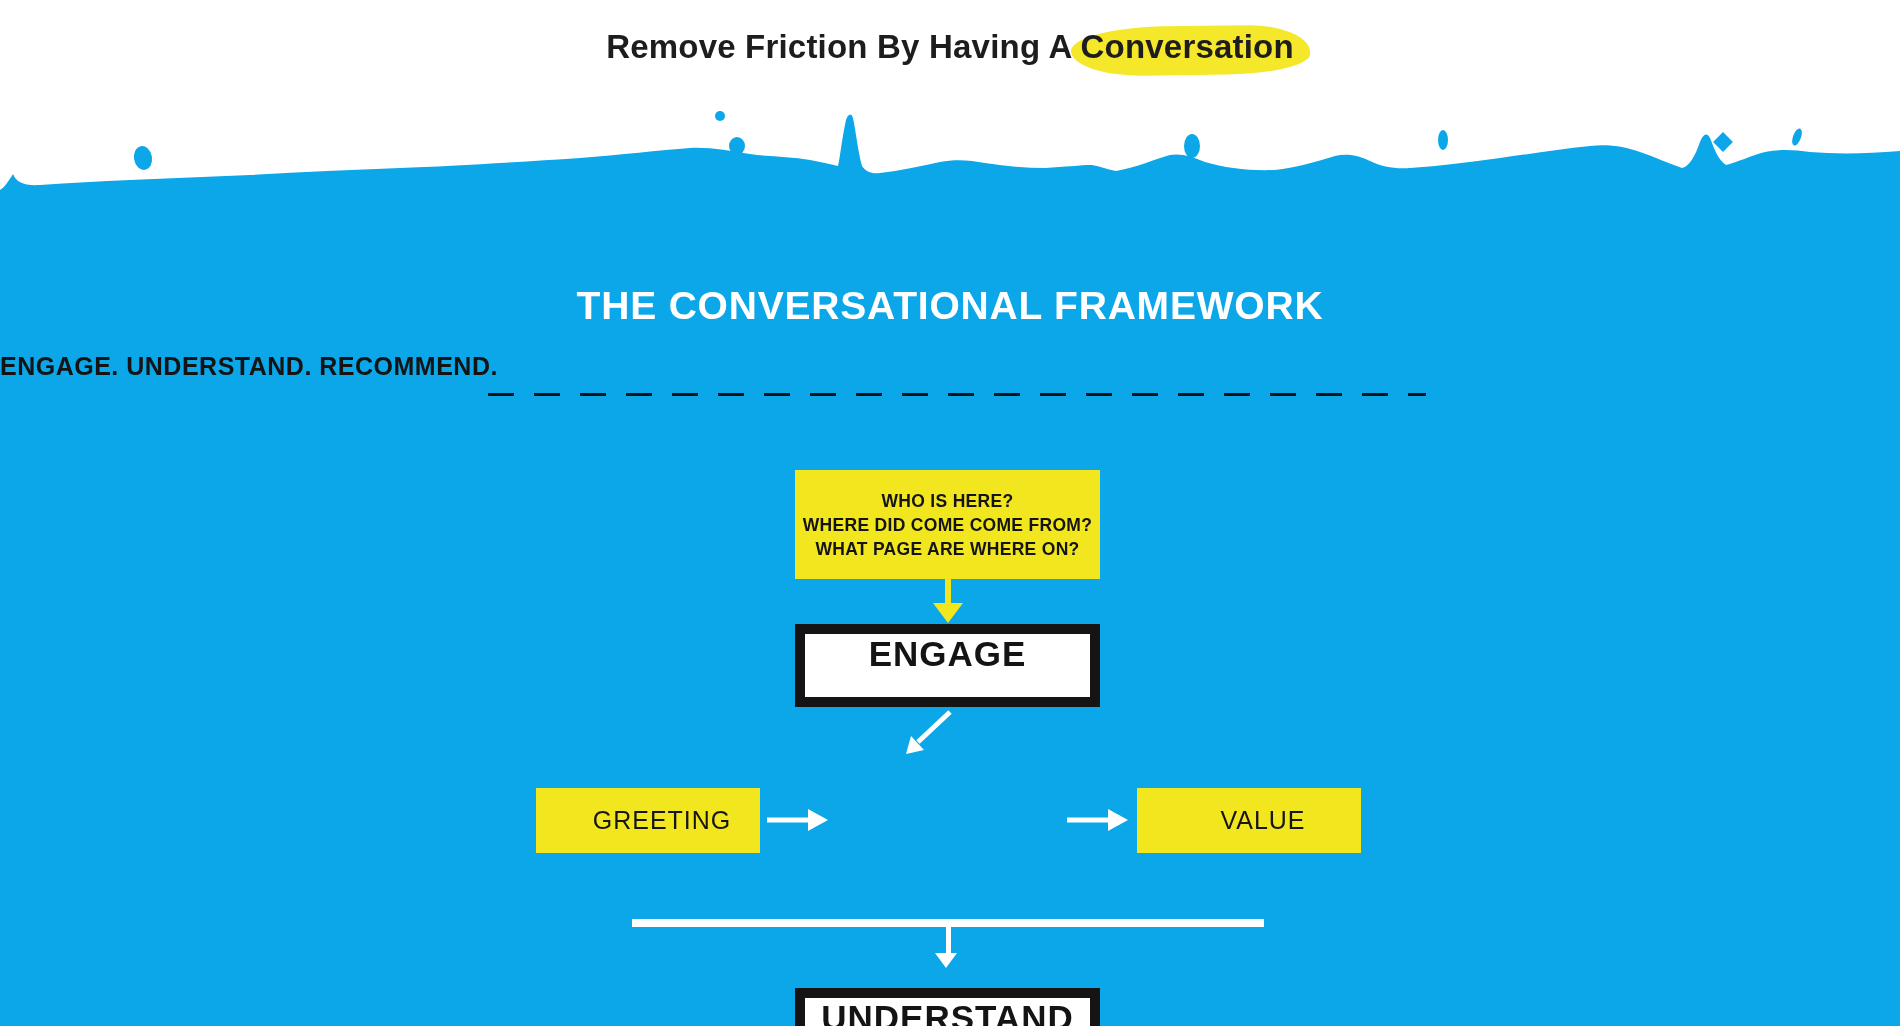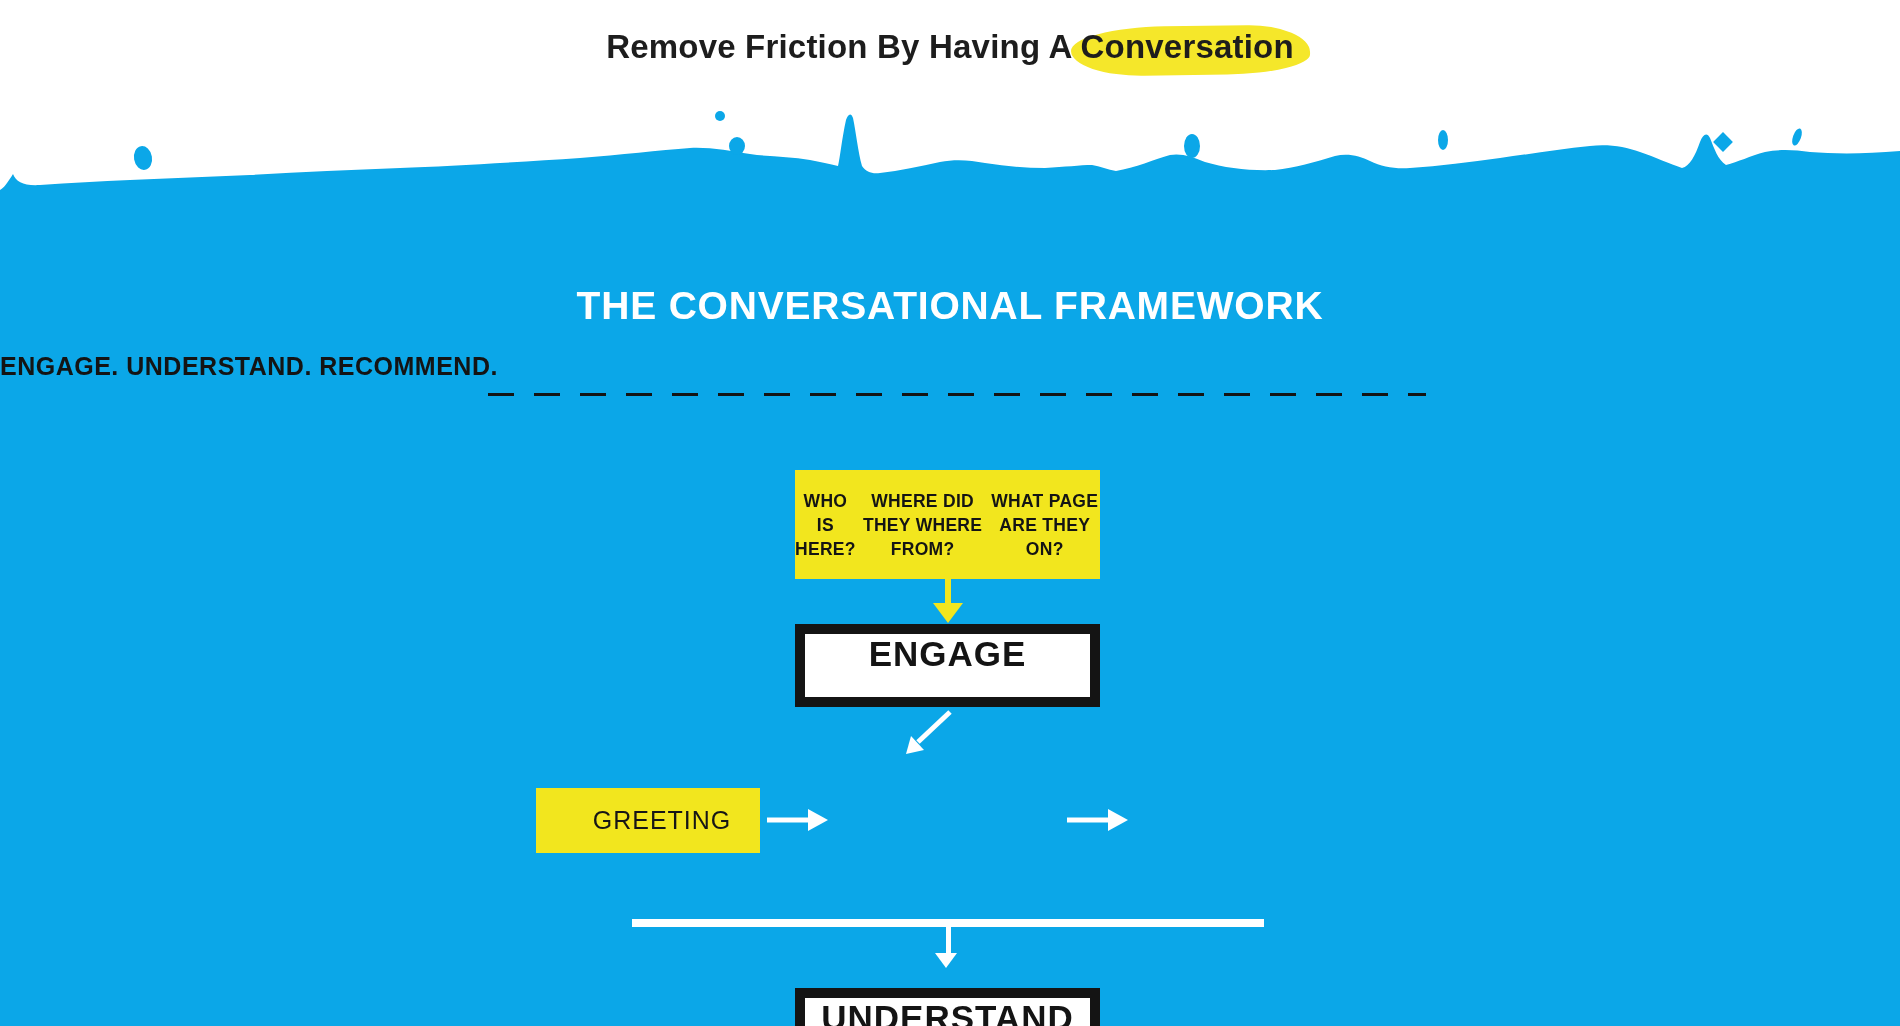--- a/index.html
+++ b/index.html
@@ -47,21 +47,21 @@
   }
   .dashed-divider{
     position:absolute;top:393px;left:488px;width:938px;height:3px;
     background:repeating-linear-gradient(90deg,var(--ink) 0 26px,transparent 26px 46px);
   }
 
   
   .question-box{
     position:absolute;left:795px;top:470px;width:305px;height:109px;
     background:var(--yellow);
-    display:flex;flex-direction:row;align-items:center;justify-content:center;
+    display:flex;flex-direction:column;align-items:center;justify-content:center;
   }
   .question-box span{
     font-size:17.5px;font-weight:bold;color:var(--ink);
     line-height:24px;letter-spacing:0.3px;text-align:center;
   }
 
   .y-arrow-stem{position:absolute;left:945px;top:579px;width:6px;height:26px;background:var(--yellow);}
   .y-arrow-head{
     position:absolute;left:933px;top:603px;width:0;height:0;
     border-left:15px solid transparent;border-right:15px solid transparent;
@@ -138,22 +138,22 @@
   </svg>
 
   <div class="blue-panel"></div>
 
   <h2 class="fw-title">THE CONVERSATIONAL FRAMEWORK</h2>
   <h3 class="fw-subtitle">ENGAGE. UNDERSTAND. RECOMMEND.</h3>
   <div class="dashed-divider"></div>
 
   <div class="question-box">
     <span>WHO IS HERE?</span>
-    <span>WHERE DID THEY WHERE FROM?</span>
-    <span>WHAT PAGE ARE THEY ON?</span>
+    <span>WHERE DID COME COME FROM?</span>
+    <span>WHAT PAGE ARE WHERE ON?</span>
   </div>
 
   <div class="y-arrow-stem"></div>
   <div class="y-arrow-head"></div>
 
   <div class="stage-box engage">
       <span>ENGAGE</span>
     </div>
 
   <svg class="diag-arrow" width="60" height="52" aria-hidden="true">
@@ -169,20 +169,23 @@
     <line x1="3" y1="14" x2="46" y2="14" stroke="#ffffff" stroke-width="5"></line>
     <polygon points="44,3 64,14 44,25" fill="#ffffff"></polygon>
   </svg>
 
 
   <svg class="step-arrow a2" width="66" height="28" aria-hidden="true">
     <line x1="3" y1="14" x2="46" y2="14" stroke="#ffffff" stroke-width="5"></line>
     <polygon points="44,3 64,14 44,25" fill="#ffffff"></polygon>
   </svg>
 
+  <div class="step-box step-value">
+      <span>VALUE</span>
+    </div>
 
   <div class="connector-line"></div>
   <div class="w-arrow-stem"></div>
   <div class="w-arrow-head"></div>
 
   <div class="stage-box understand">
       <span>UNDERSTAND</span>
     </div>
 
 </div>

